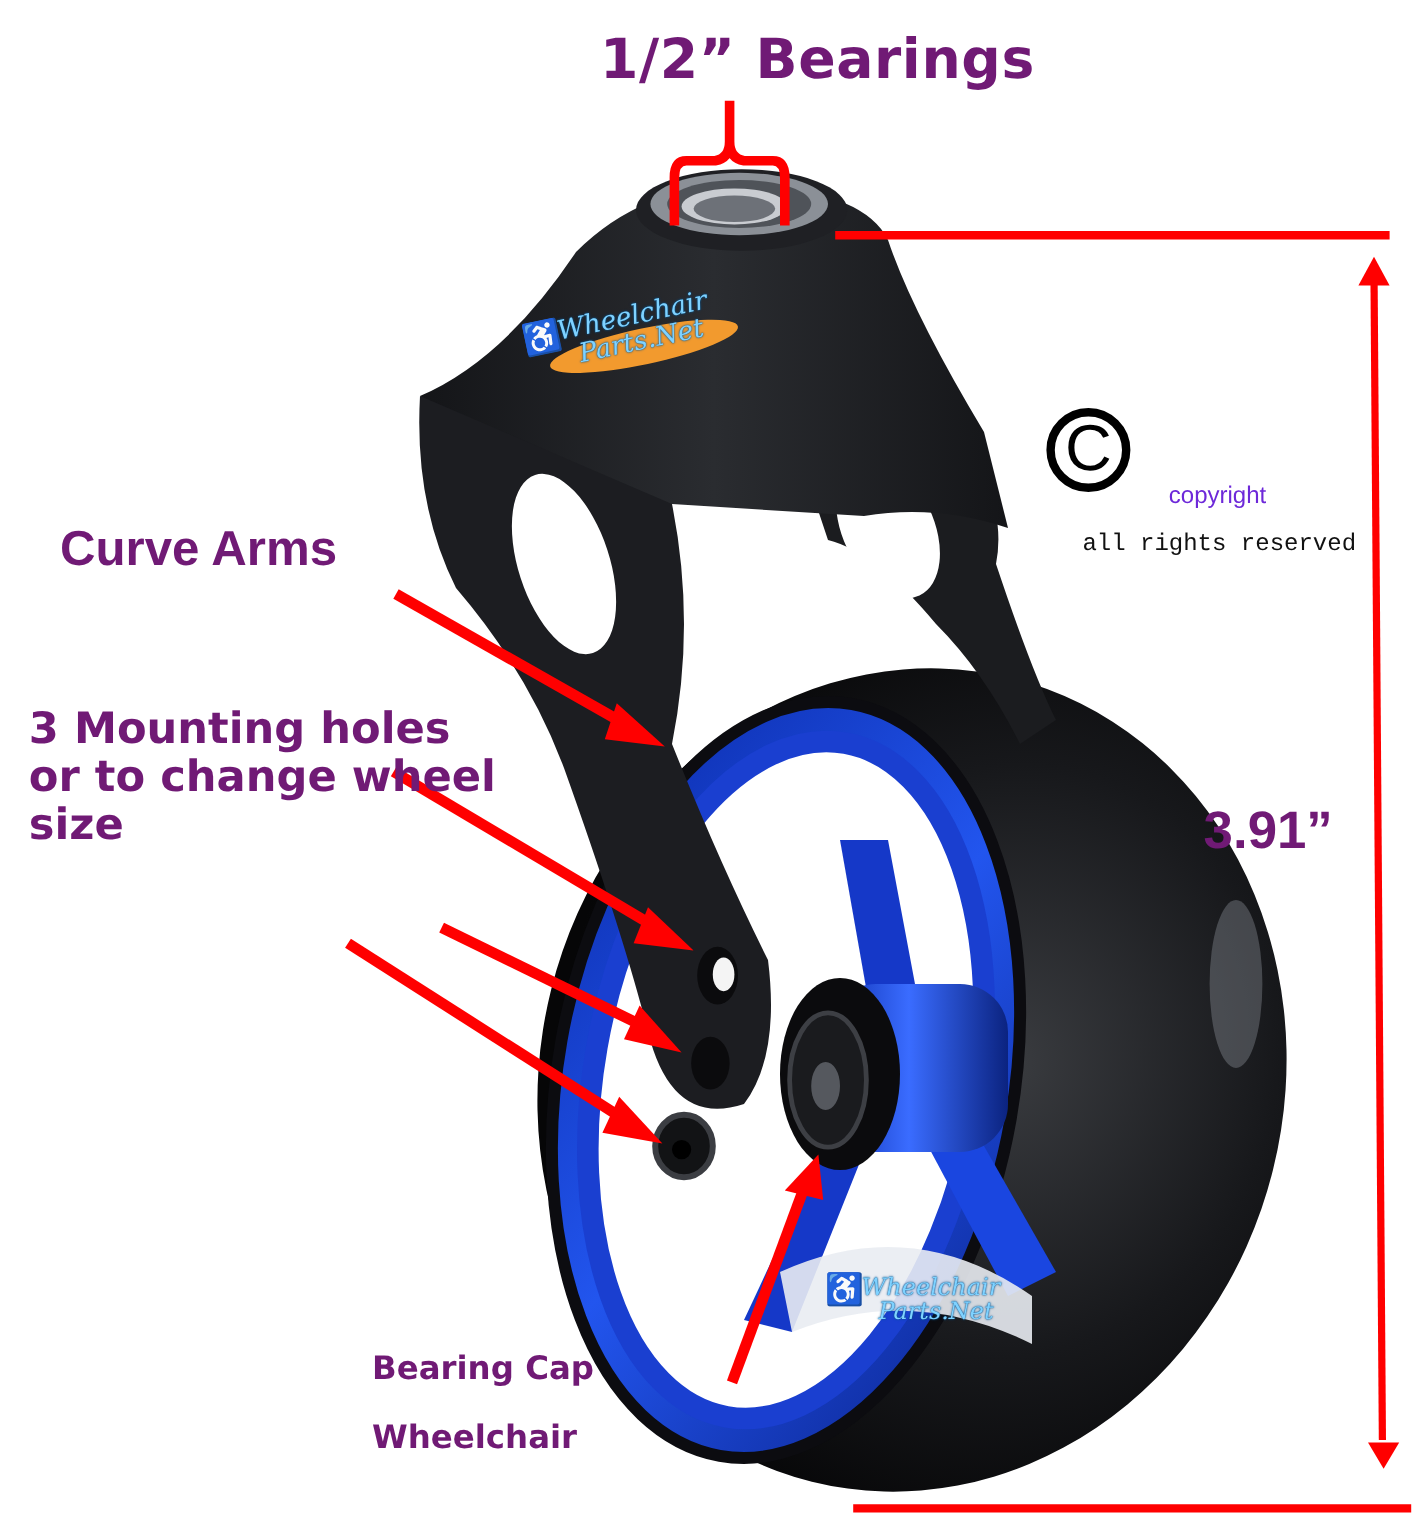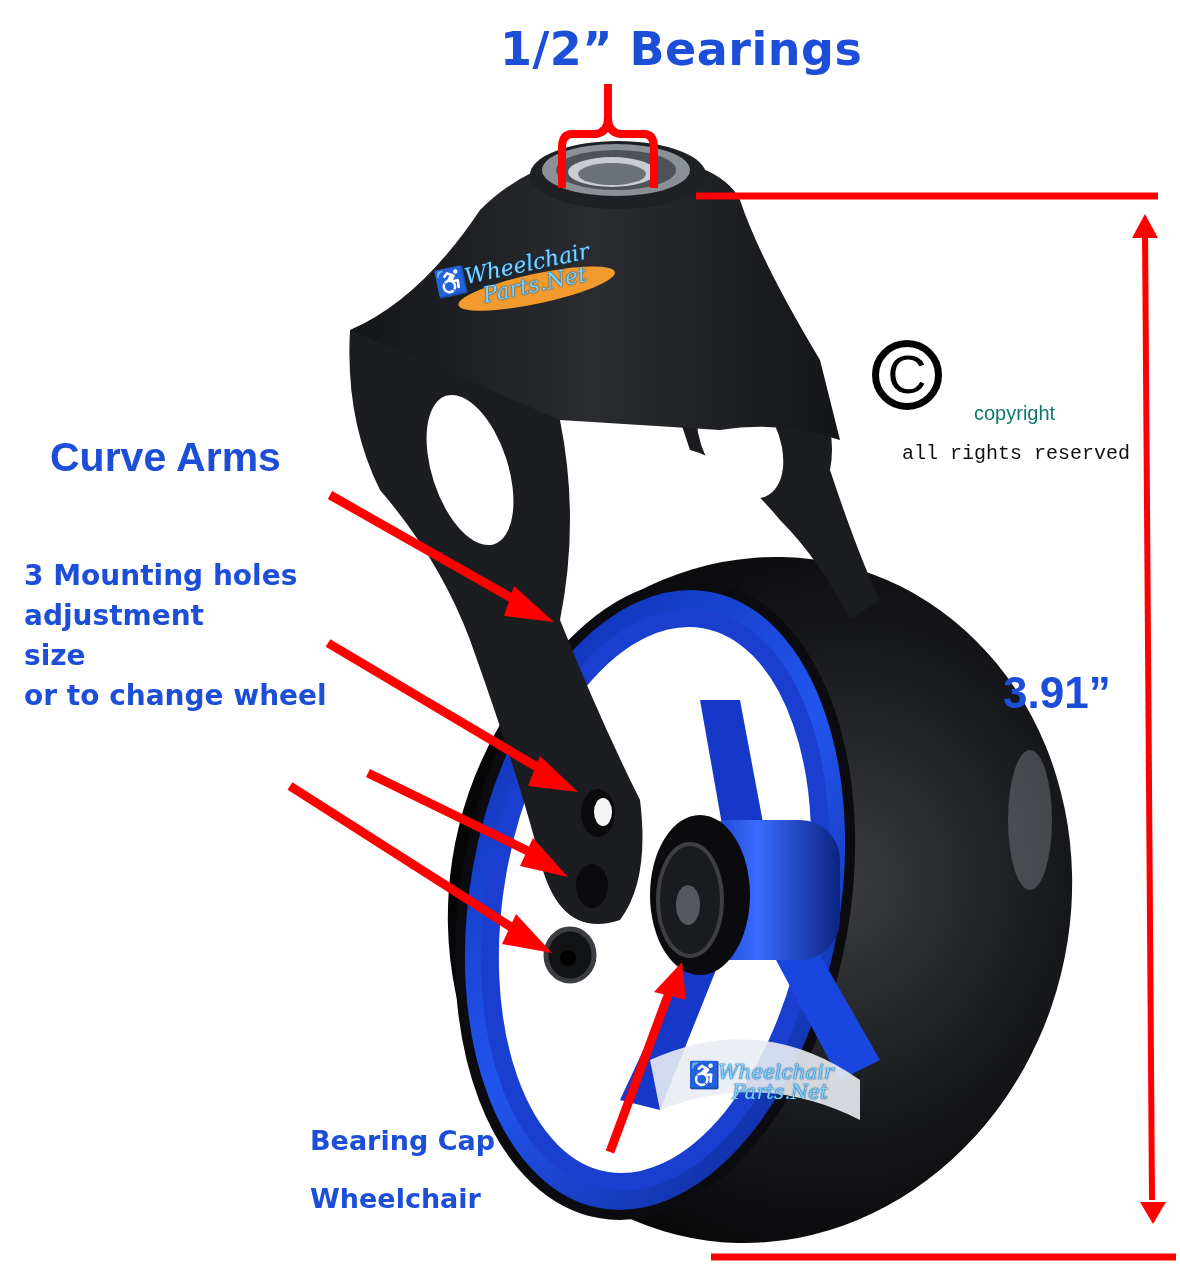--- a/index.html
+++ b/index.html
@@ -1,33 +1,33 @@
 <!DOCTYPE html>
 <html><head>
   <meta charset="utf-8">
   <style>
     html, body { margin: 0; padding: 0; background: #ffffff; }
     body { width: 1180px; height: 1280px; position: relative; overflow: hidden;
            font-family: "Liberation Sans", "DejaVu Sans", sans-serif; }
     .canvas { position: absolute; left: 0; top: 0; width: 1180px; height: 1280px; }
     svg.art { position: absolute; left: 0; top: 0; }
-    .label { position: absolute; color: #1d4ed8; font-weight: bold; white-space: nowrap;
+    .label { position: absolute; color: #701a75; font-weight: bold; white-space: nowrap;
              font-family: "DejaVu Sans", "Liberation Sans", sans-serif; }
     .title-bearings { left: 500px; top: 22px; font-size: 46px; letter-spacing: 0.5px; }
     .curve-arms { left: 50px; top: 434px; font-size: 41px; font-family: "Liberation Sans", sans-serif; }
-    .mounting { left: 24px; top: 556px; font-size: 28px; line-height: 40px; }
+    .mounting { left: 24px; top: 588px; font-size: 36px; line-height: 40px; }
     .mounting div { white-space: nowrap; }
     .dimension { left: 1003px; top: 668px; font-size: 44px; font-family: "Liberation Sans", sans-serif; }
     .bearing-cap { left: 310px; top: 1112px; font-size: 27px; line-height: 58px; }
     .copyright-block { position: absolute; left: 868px; top: 338px; width: 250px; height: 140px; }
     .copy-circle { position: absolute; left: 4px; top: 2px; width: 70px; height: 70px;
                    border: 7px solid #000; border-radius: 50%; box-sizing: border-box; }
     .copy-c { position: absolute; left: 0; top: 4px; width: 70px; text-align: center;
               font-size: 54px; line-height: 60px; color: #000; font-family: "Liberation Sans", sans-serif; }
-    .copy-word { position: absolute; left: 106px; top: 64px; font-size: 20px; color: #0f766e;
+    .copy-word { position: absolute; left: 106px; top: 64px; font-size: 20px; color: #6d28d9;
                  font-family: "Liberation Sans", sans-serif; }
     .copy-rights { position: absolute; left: 34px; top: 104px; font-size: 20px; color: #111;
                    font-family: Liberation Mono, monospace; white-space: nowrap; }
     .logo { position: absolute; font-family: "DejaVu Serif", serif; font-style: italic;
             color: #7fd2ff; text-shadow: 0 0 2px #0a5fa0, 0 0 1px #003a66; line-height: 1; }
     .logo .swoosh { position: absolute; background: #f29a2e; border-radius: 50%; z-index: -1; }
     .logo-top { left: 436px; top: 256px; font-size: 22px; transform: rotate(-12deg); }
     .logo-bottom { left: 688px; top: 1062px; font-size: 20px; }
     .logo .l1 { display: block; padding-left: 30px; }
     .logo .l2 { display: block; padding-left: 44px; }
@@ -144,23 +144,22 @@
     <span class="l1">Wheelchair</span>
     <span class="l2">Parts.Net</span>
   </div>
 
   <div class="label title-bearings">1/2” Bearings</div>
 
   <div class="label curve-arms">Curve Arms</div>
 
   <div class="label mounting">
     <div>3 Mounting holes</div>
-    <div>adjustment</div>
+    <div>or to change wheel</div>
     <div>size</div>
-    <div>or to change wheel</div>
   </div>
 
   <div class="label dimension">3.91”</div>
 
   <div class="label bearing-cap">
     <div>Bearing Cap</div>
     <div>Wheelchair</div>
   </div>
 
   <div class="copyright-block">

